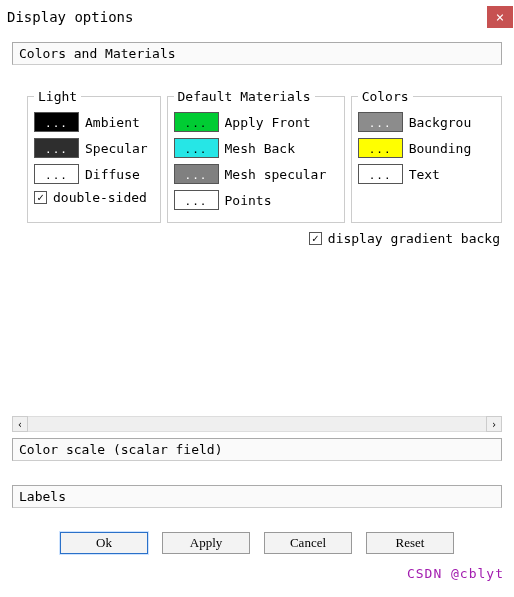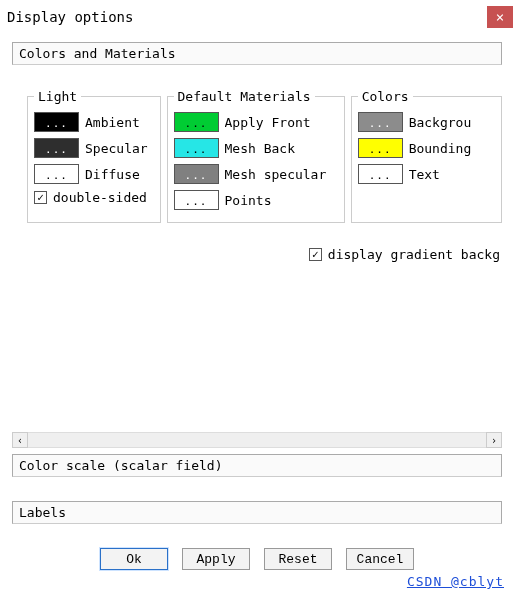--- a/index.html
+++ b/index.html
@@ -3,41 +3,41 @@
 <meta charset="utf-8">
 <style>
 * { box-sizing: border-box; font-family: "SimSun", "Microsoft YaHei", monospace; font-size: 13px; }
 body { margin: 0; padding: 0; background: #fff; width: 514px; height: 597px; position: relative; color: #000; }
 .window { width: 514px; }
 .titlebar { display: flex; align-items: center; justify-content: space-between; padding: 6px 0 6px 7px; }
 .title { font-size: 14px; }
 .close-btn { width: 26px; height: 22px; background: #c75151; color: #fff; display: flex; align-items: center; justify-content: center; font-size: 14px; margin-right: 1px; cursor: pointer; }
 .body { padding: 8px 12px 8px 12px; }
 .section-header { border: 1px solid #aaa; border-bottom-color: #ccc; padding: 3px 6px; margin-bottom: 24px; background: #fafafa; }
-.groups { display: flex; gap: 6px; margin-bottom: 24px; padding-left: 15px; }
+.groups { display: flex; gap: 6px; margin-bottom: 8px; padding-left: 15px; }
 fieldset { border: 1px solid #ccc; margin: 0; padding: 8px 6px 6px 6px; min-width: 0; }
 legend { padding: 0 4px; }
 .row { display: flex; align-items: center; margin-bottom: 6px; gap: 6px; }
 .swatch { width: 45px; height: 20px; border: 1px solid #555; display: flex; align-items: flex-end; justify-content: center; font-size: 11px; line-height: 12px; cursor: pointer; padding-bottom: 1px; letter-spacing: 1px; position: relative; }
 .swatch.dark-dots { color: #fff; }
 .lbl { white-space: nowrap; overflow: hidden; }
 .chk { display: flex; align-items: center; gap: 6px; }
 .chkbox { width: 13px; height: 13px; border: 1px solid #555; display: flex; align-items: center; justify-content: center; font-size: 11px; line-height: 11px; cursor: pointer; }
 .gradient-row { display: flex; justify-content: flex-end; margin: 6px 2px 0 0; }
 .scroll-row { display: flex; align-items: center; margin: 170px 0 6px 0; }
 .scroll-arrow { width: 16px; height: 16px; border: 1px solid #ccc; background: #f0f0f0; display: flex; align-items: center; justify-content: center; font-size: 10px; cursor: pointer; }
 .scroll-track { flex: 1; height: 16px; background: #efefef; border-top: 1px solid #ddd; border-bottom: 1px solid #ddd; }
 .btnbar { display: flex; justify-content: center; gap: 14px; margin-top: 6px; }
-button.dlg { width: 68px; height: 22px; border: 1px solid #999; background: #f3f3f3; cursor: pointer; font-family: Liberation Mono, monospace; font-size: 13px; }
+button.dlg { width: 88px; height: 22px; border: 1px solid #999; background: #f3f3f3; cursor: pointer; font-family: Liberation Serif, serif; font-size: 13px; }
 button.dlg.primary { border: 1px solid #2a70c8; outline: 1px solid #cde3ff; }
 .g-light { width: 148px; }
 .g-mat { width: 198px; }
 .g-col { width: 168px; }
 .g-col .lbl { max-width: 70px; }
-.watermark { position: absolute; right: 10px; bottom: 8px; color: #1d4ed8; font-size: 13px; letter-spacing: 1px; pointer-events: none; text-decoration: underline; }
+.watermark { position: absolute; right: 10px; bottom: 16px; color: #a21caf; font-size: 13px; letter-spacing: 1px; pointer-events: none; }
 </style>
 </head>
 <body>
 
 <div class="window">
   <div class="titlebar">
     <div class="title">Display options</div>
     <div class="close-btn">×</div>
   </div>
 
@@ -117,20 +117,20 @@
       <div class="scroll-track"></div>
       <div class="scroll-arrow">›</div>
     </div>
 
     <div class="section-header">Color scale (scalar field)</div>
     <div class="section-header">Labels</div>
 
     <div class="btnbar">
       <button class="dlg primary">Ok</button>
       <button class="dlg">Apply</button>
+      <button class="dlg">Cancel</button>
       <button class="dlg">Reset</button>
-      <button class="dlg">Cancel</button>
     </div>
 
   </div>
 </div>
 
 <div class="watermark">CSDN @cblyt</div>
 
 </body></html>

